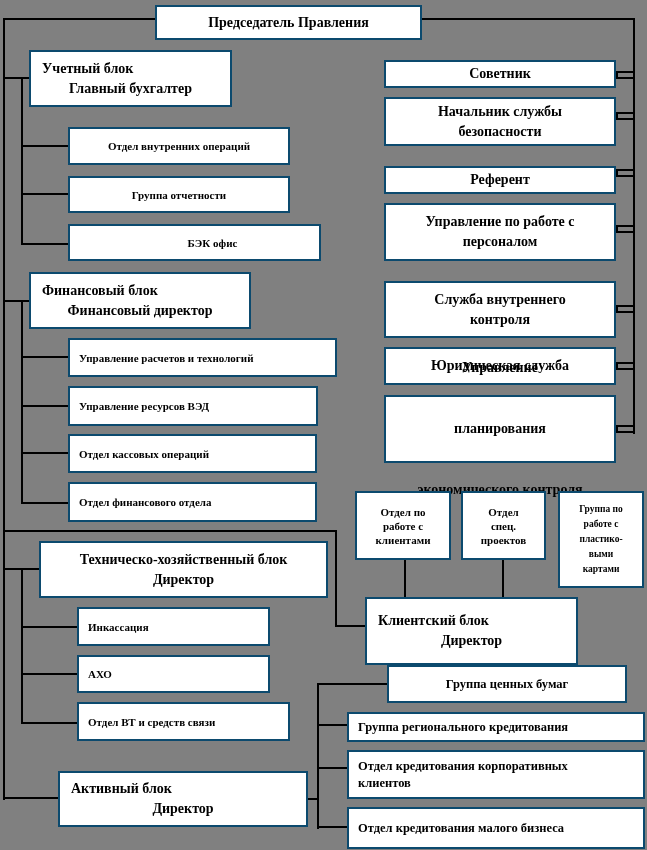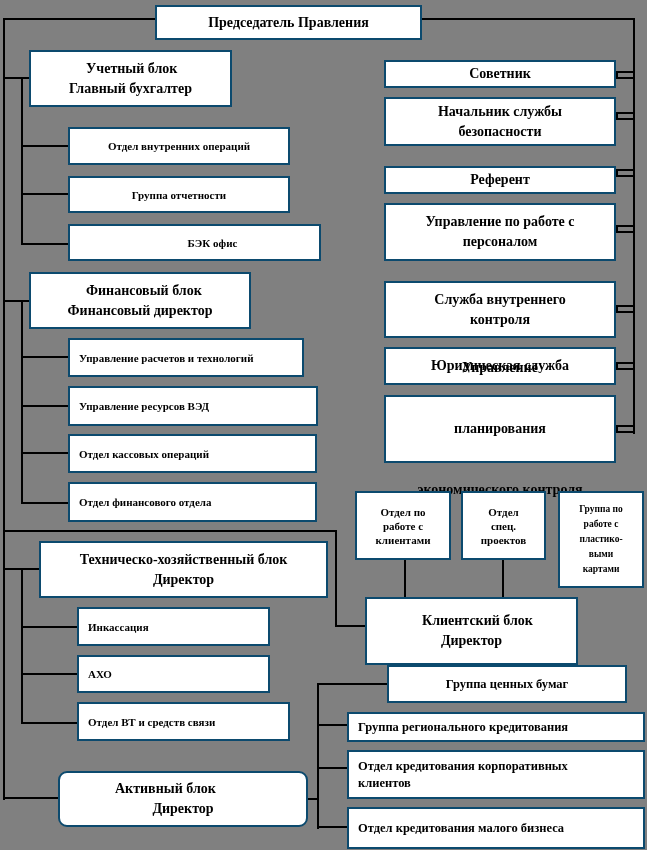--- a/index.html
+++ b/index.html
@@ -15,41 +15,41 @@
   .vl{position:absolute;width:2px;background:#000;}
   .tab{position:absolute;left:616px;width:19px;height:8px;border:2px solid #000;box-sizing:border-box;background:transparent;}
   
   .box{
     position:absolute;background:#fff;border:2px solid #0c4a6e;box-sizing:border-box;
     display:flex;flex-direction:column;justify-content:center;
     font-weight:bold;color:#000;
   }
   .box .ln{width:100%;text-align:center;box-sizing:border-box;}
   .left .ln{text-align:left;padding-left:9px;padding-right:4px;}
-  .mixed .ln:first-child{text-align:left;padding-left:11px;margin-left:44px;}
+  .mixed .ln:first-child{text-align:left;padding-left:11px;}
   .f14{font-size:14px;line-height:20px;}
   .f12{font-size:12.5px;line-height:17px;}
   .f11{font-size:11px;line-height:14px;}
   .f9{font-size:9.5px;line-height:15px;}
   
   #chairman{left:155px;top:5px;width:267px;height:35px;}
   #uchetny{left:29px;top:50px;width:203px;height:57px;}
   #o-vnutr{left:68px;top:127px;width:222px;height:38px;}
   #g-otch{left:68px;top:176px;width:222px;height:37px;}
   #bek{left:68px;top:224px;width:253px;height:37px;padding-left:36px;}
   #fin{left:29px;top:272px;width:222px;height:57px;}
-  #u-rasch{left:68px;top:338px;width:236px;height:39px;}
+  #u-rasch{left:68px;top:338px;width:269px;height:39px;}
   #u-res{left:68px;top:386px;width:250px;height:40px;}
   #o-kass{left:68px;top:434px;width:249px;height:39px;}
   #o-fin{left:68px;top:482px;width:249px;height:40px;}
   #tehn{left:39px;top:541px;width:289px;height:57px;}
   #inkas{left:77px;top:607px;width:193px;height:39px;}
   #aho{left:77px;top:655px;width:193px;height:38px;}
   #o-vt{left:77px;top:702px;width:213px;height:39px;}
-  #aktiv{left:58px;top:771px;width:250px;height:56px;border-radius:9px;}
+  #aktiv{left:58px;top:771px;width:250px;height:56px;}
   #sovet{left:384px;top:60px;width:232px;height:28px;}
   #nach{left:384px;top:97px;width:232px;height:49px;}
   #refer{left:384px;top:166px;width:232px;height:28px;}
   #u-pers{left:384px;top:203px;width:232px;height:58px;}
   #sl-vk{left:384px;top:281px;width:232px;height:57px;}
   #yurid{left:384px;top:347px;width:232px;height:38px;}
   #u-plan{left:384px;top:395px;width:232px;height:68px;gap:41px;}
   #o-klient{left:355px;top:491px;width:96px;height:69px;}
   #o-spec{left:461px;top:491px;width:85px;height:69px;}
   #g-plast{left:558px;top:491px;width:86px;height:97px;}

